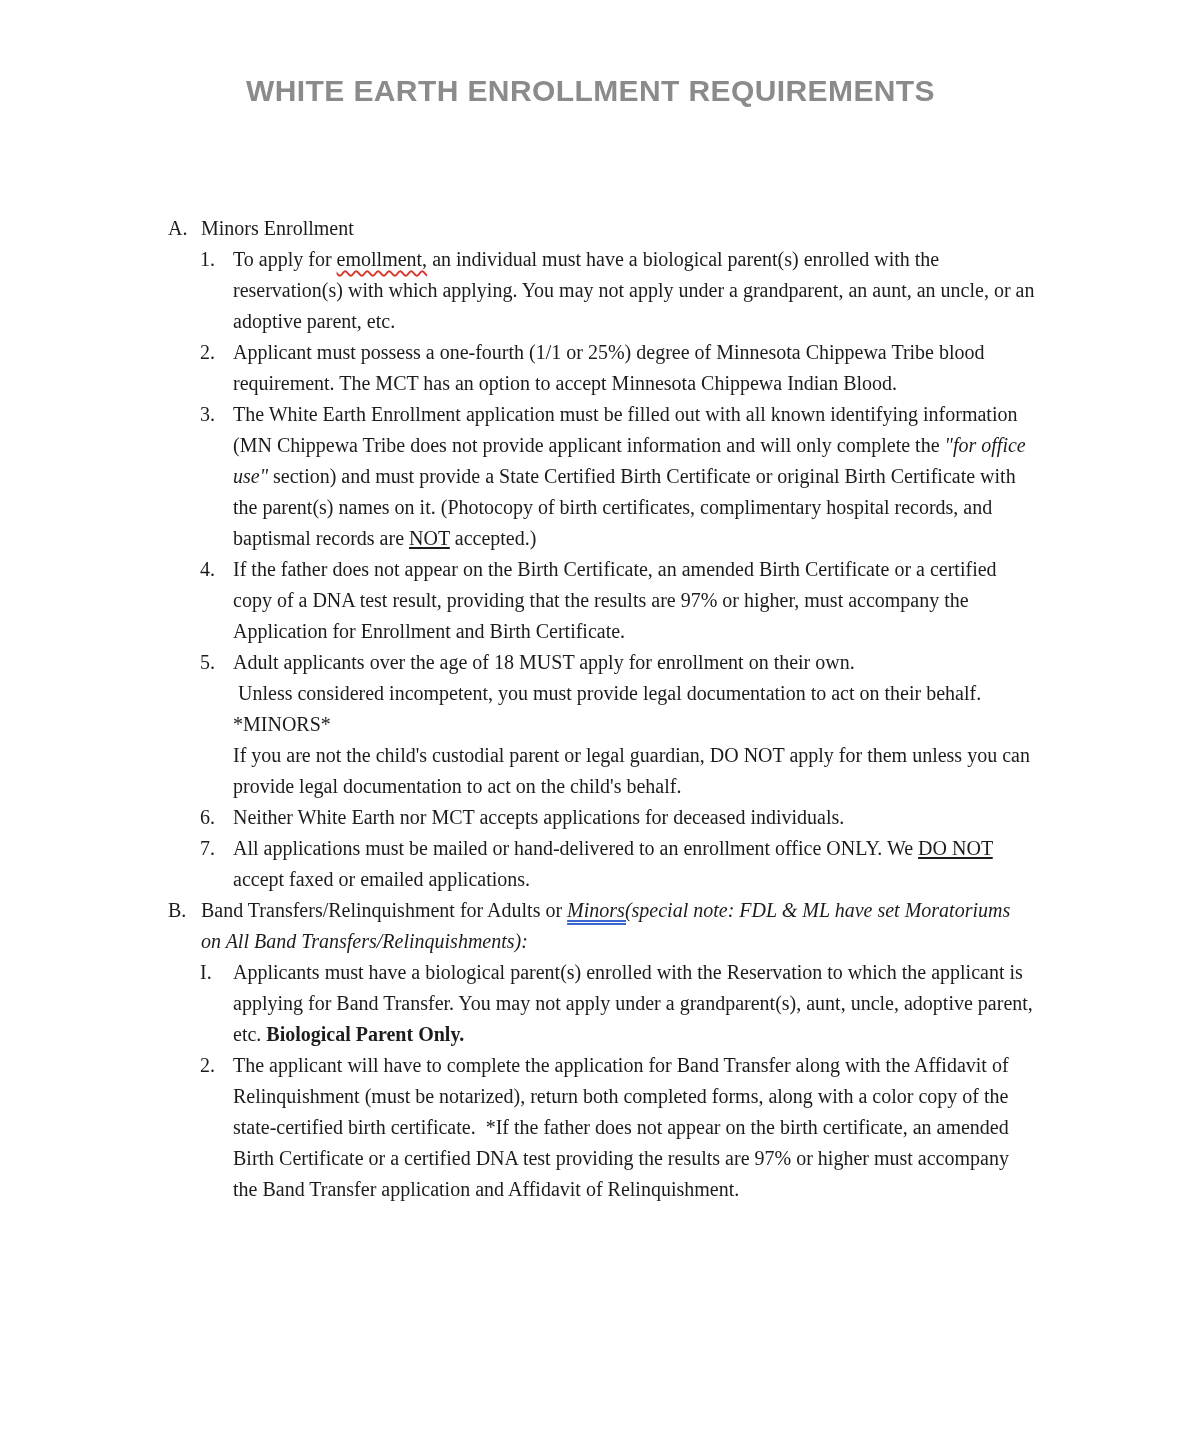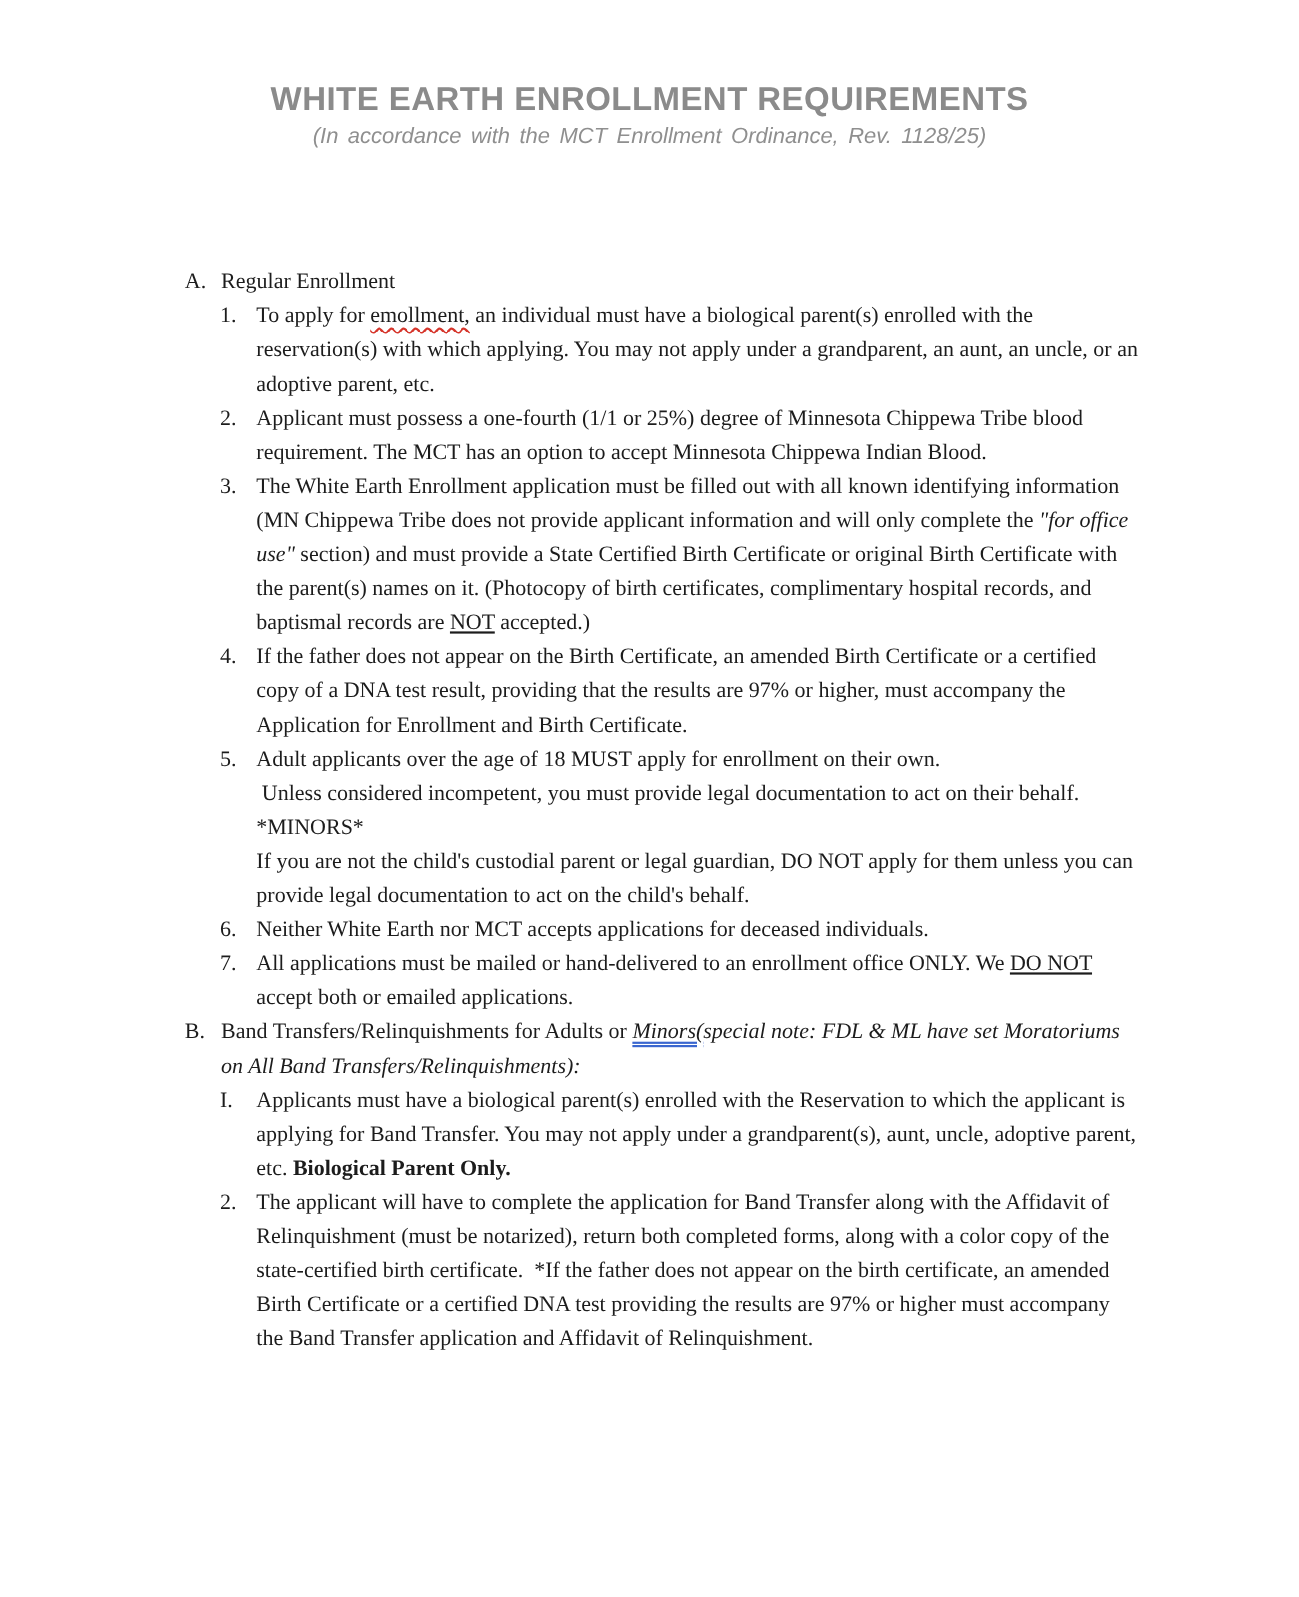--- a/index.html
+++ b/index.html
@@ -89,27 +89,26 @@
     text-underline-offset: 2px;
     margin-top: 12px;
   }
 </style>
 </head>
 <body>
 
 <div class="page">
   <header class="doc-header">
     <h1 class="doc-title">WHITE EARTH ENROLLMENT REQUIREMENTS</h1>
-    <p class="doc-subtitle">(In accordance with the MCT Enrollment Ordinance, Rev. 1128/25)</p>
   </header>
   <main class="doc-content">
       <section>
         <div class="sec-head">
           <span class="sec-label">A.</span>
-          <span class="sec-title"><span>Regular Enrollment</span></span>
+          <span class="sec-title"><span>Minors Enrollment</span></span>
         </div>
         <div class="items">
           <div class="item">
             <span class="marker">1.</span>
             <div class="item-body"><span>To apply for </span><span class="spell">emollment,</span><span> an individual must have a biological parent(s) enrolled with the reservation(s) with which applying. You may not apply under a grandparent, an aunt, an uncle, or an adoptive parent, etc.</span></div>
           </div>
           <div class="item">
             <span class="marker">2.</span>
             <div class="item-body"><span>Applicant must possess a one-fourth (1/1 or 25%) degree of Minnesota Chippewa Tribe blood requirement. The MCT has an option to accept Minnesota Chippewa Indian Blood.</span></div>
           </div>
@@ -124,28 +123,28 @@
           <div class="item">
             <span class="marker">5.</span>
             <div class="item-body"><span>Adult applicants over the age of 18 MUST apply for enrollment on their own.</span><br><span>&nbsp;Unless considered incompetent, you must provide legal documentation to act on their behalf.</span><br><span>*MINORS*</span><br><span>If you are not the child's custodial parent or legal guardian, DO NOT apply for them unless you can provide legal documentation to act on the child's behalf.</span></div>
           </div>
           <div class="item">
             <span class="marker">6.</span>
             <div class="item-body"><span>Neither White Earth nor MCT accepts applications for deceased individuals.</span></div>
           </div>
           <div class="item">
             <span class="marker">7.</span>
-            <div class="item-body"><span>All applications must be mailed or hand-delivered to an enrollment office ONLY. We </span><span class="underline">DO NOT</span><span> accept both or emailed applications.</span></div>
+            <div class="item-body"><span>All applications must be mailed or hand-delivered to an enrollment office ONLY. We </span><span class="underline">DO NOT</span><span> accept faxed or emailed applications.</span></div>
           </div>
         </div>
       </section>
       <section>
         <div class="sec-head">
           <span class="sec-label">B.</span>
-          <span class="sec-title"><span>Band Transfers/Relinquishments for Adults or </span><span class="italic grammar">Minors(</span><span class="italic">special note: FDL &amp; ML have set Moratoriums on All Band Transfers/Relinquishments):</span></span>
+          <span class="sec-title"><span>Band Transfers/Relinquishment for Adults or </span><span class="italic grammar">Minors(</span><span class="italic">special note: FDL &amp; ML have set Moratoriums on All Band Transfers/Relinquishments):</span></span>
         </div>
         <div class="items">
           <div class="item">
             <span class="marker">I.</span>
             <div class="item-body"><span>Applicants must have a biological parent(s) enrolled with the Reservation to which the applicant is applying for Band Transfer. You may not apply under a grandparent(s), aunt, uncle, adoptive parent, etc. </span><span class="bold">Biological Parent Only.</span></div>
           </div>
           <div class="item">
             <span class="marker">2.</span>
             <div class="item-body"><span>The applicant will have to complete the application for Band Transfer along with the Affidavit of Relinquishment (must be notarized), return both completed forms, along with a color copy of the state-certified birth certificate. &nbsp;*If the father does not appear on the birth certificate, an amended Birth Certificate or a certified DNA test providing the results are 97% or higher must accompany the Band Transfer application and Affidavit of Relinquishment.</span></div>
           </div>

